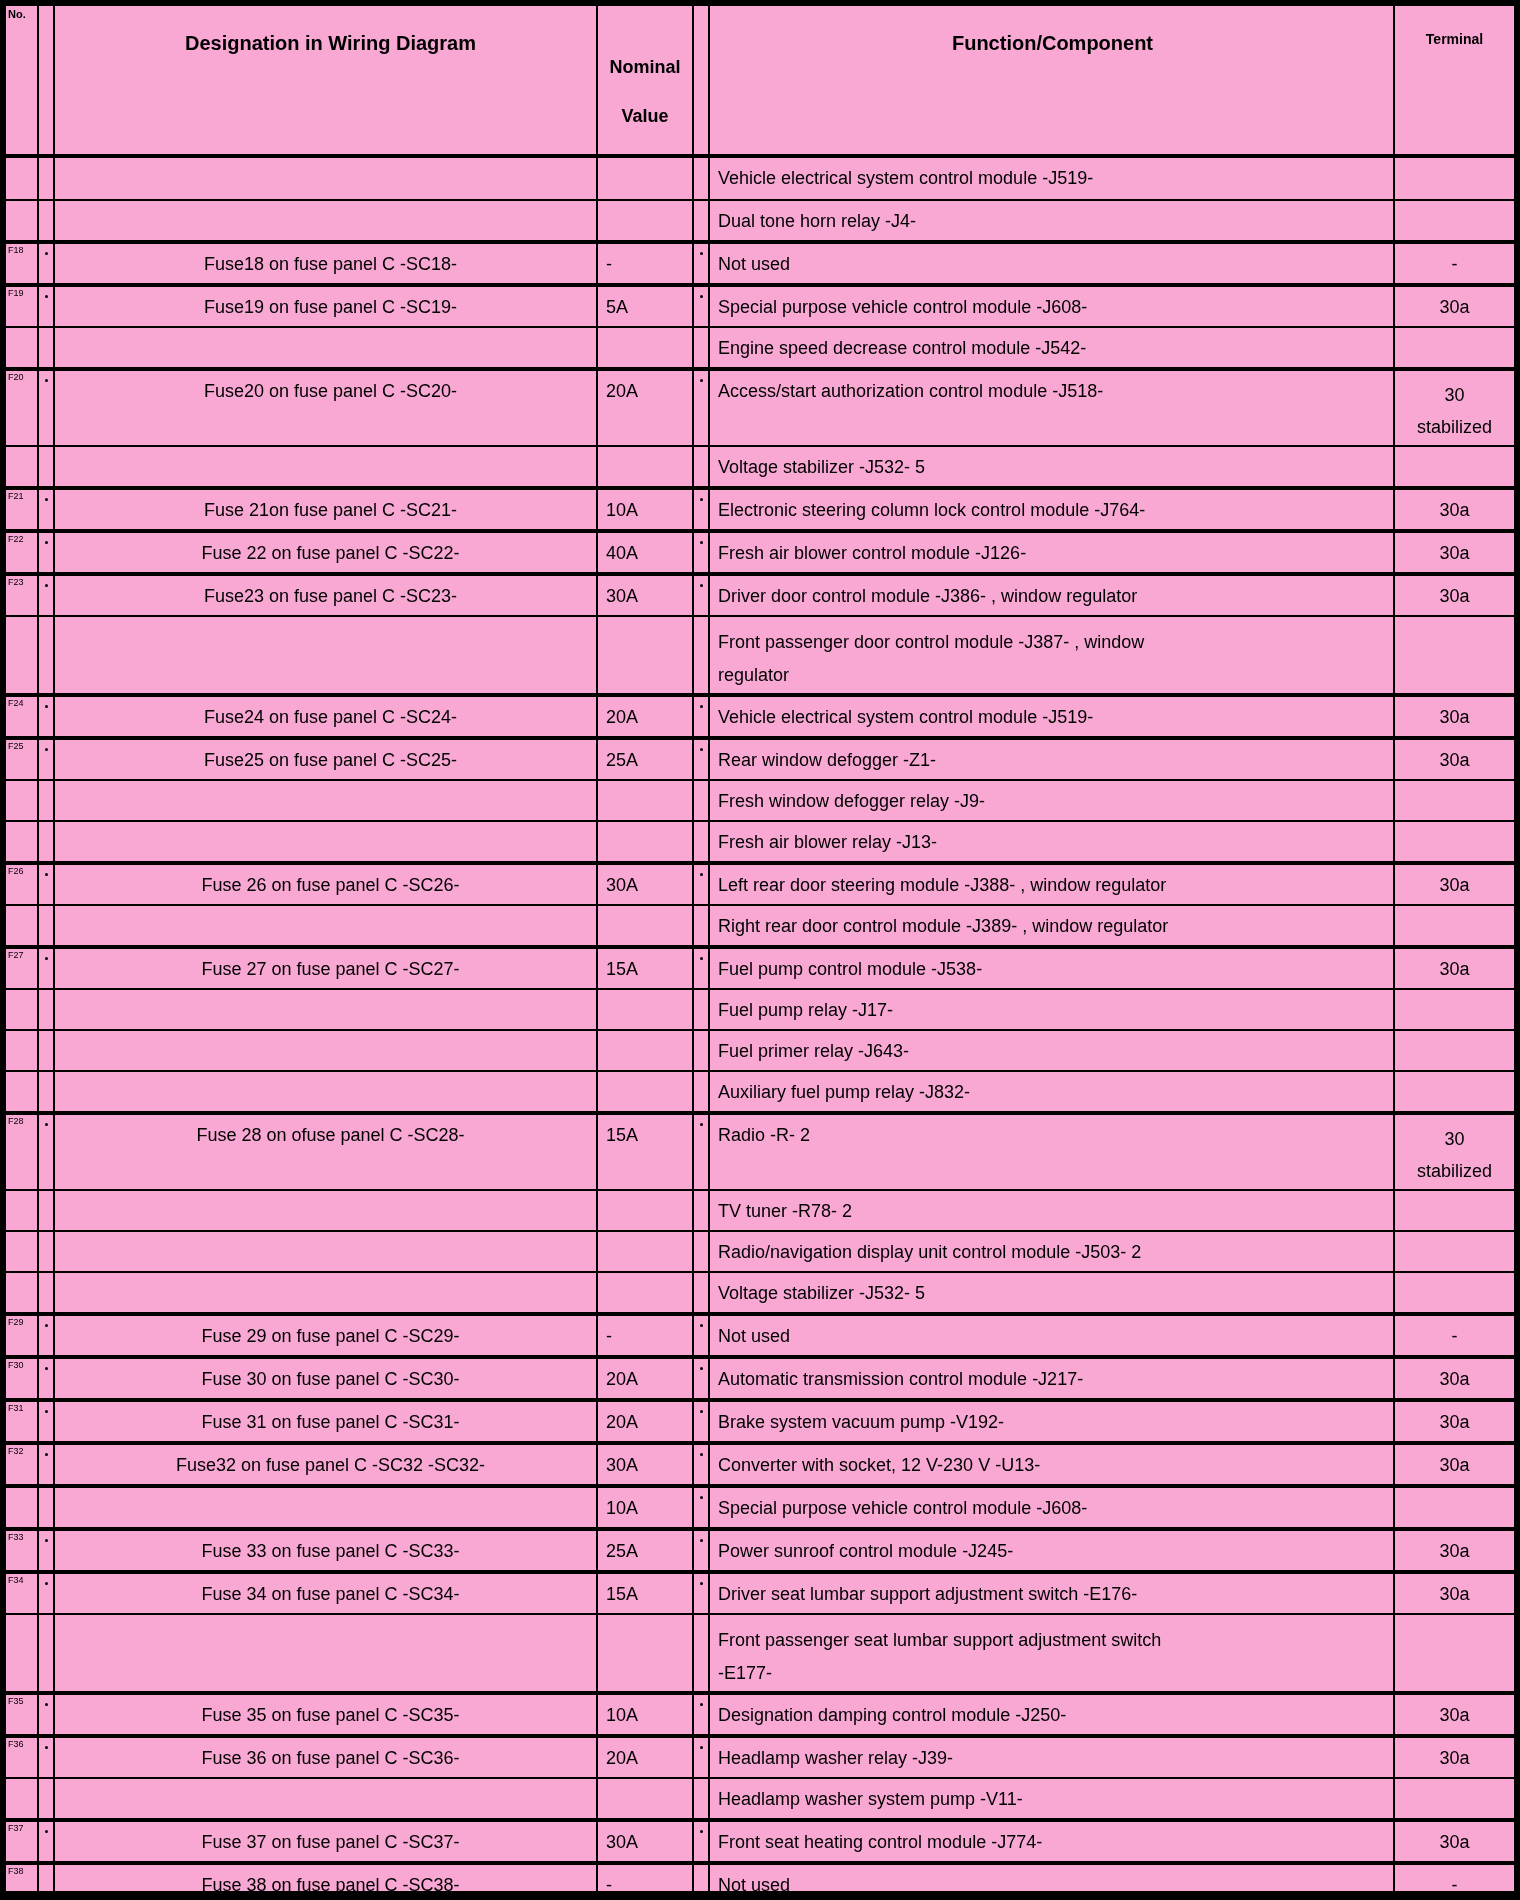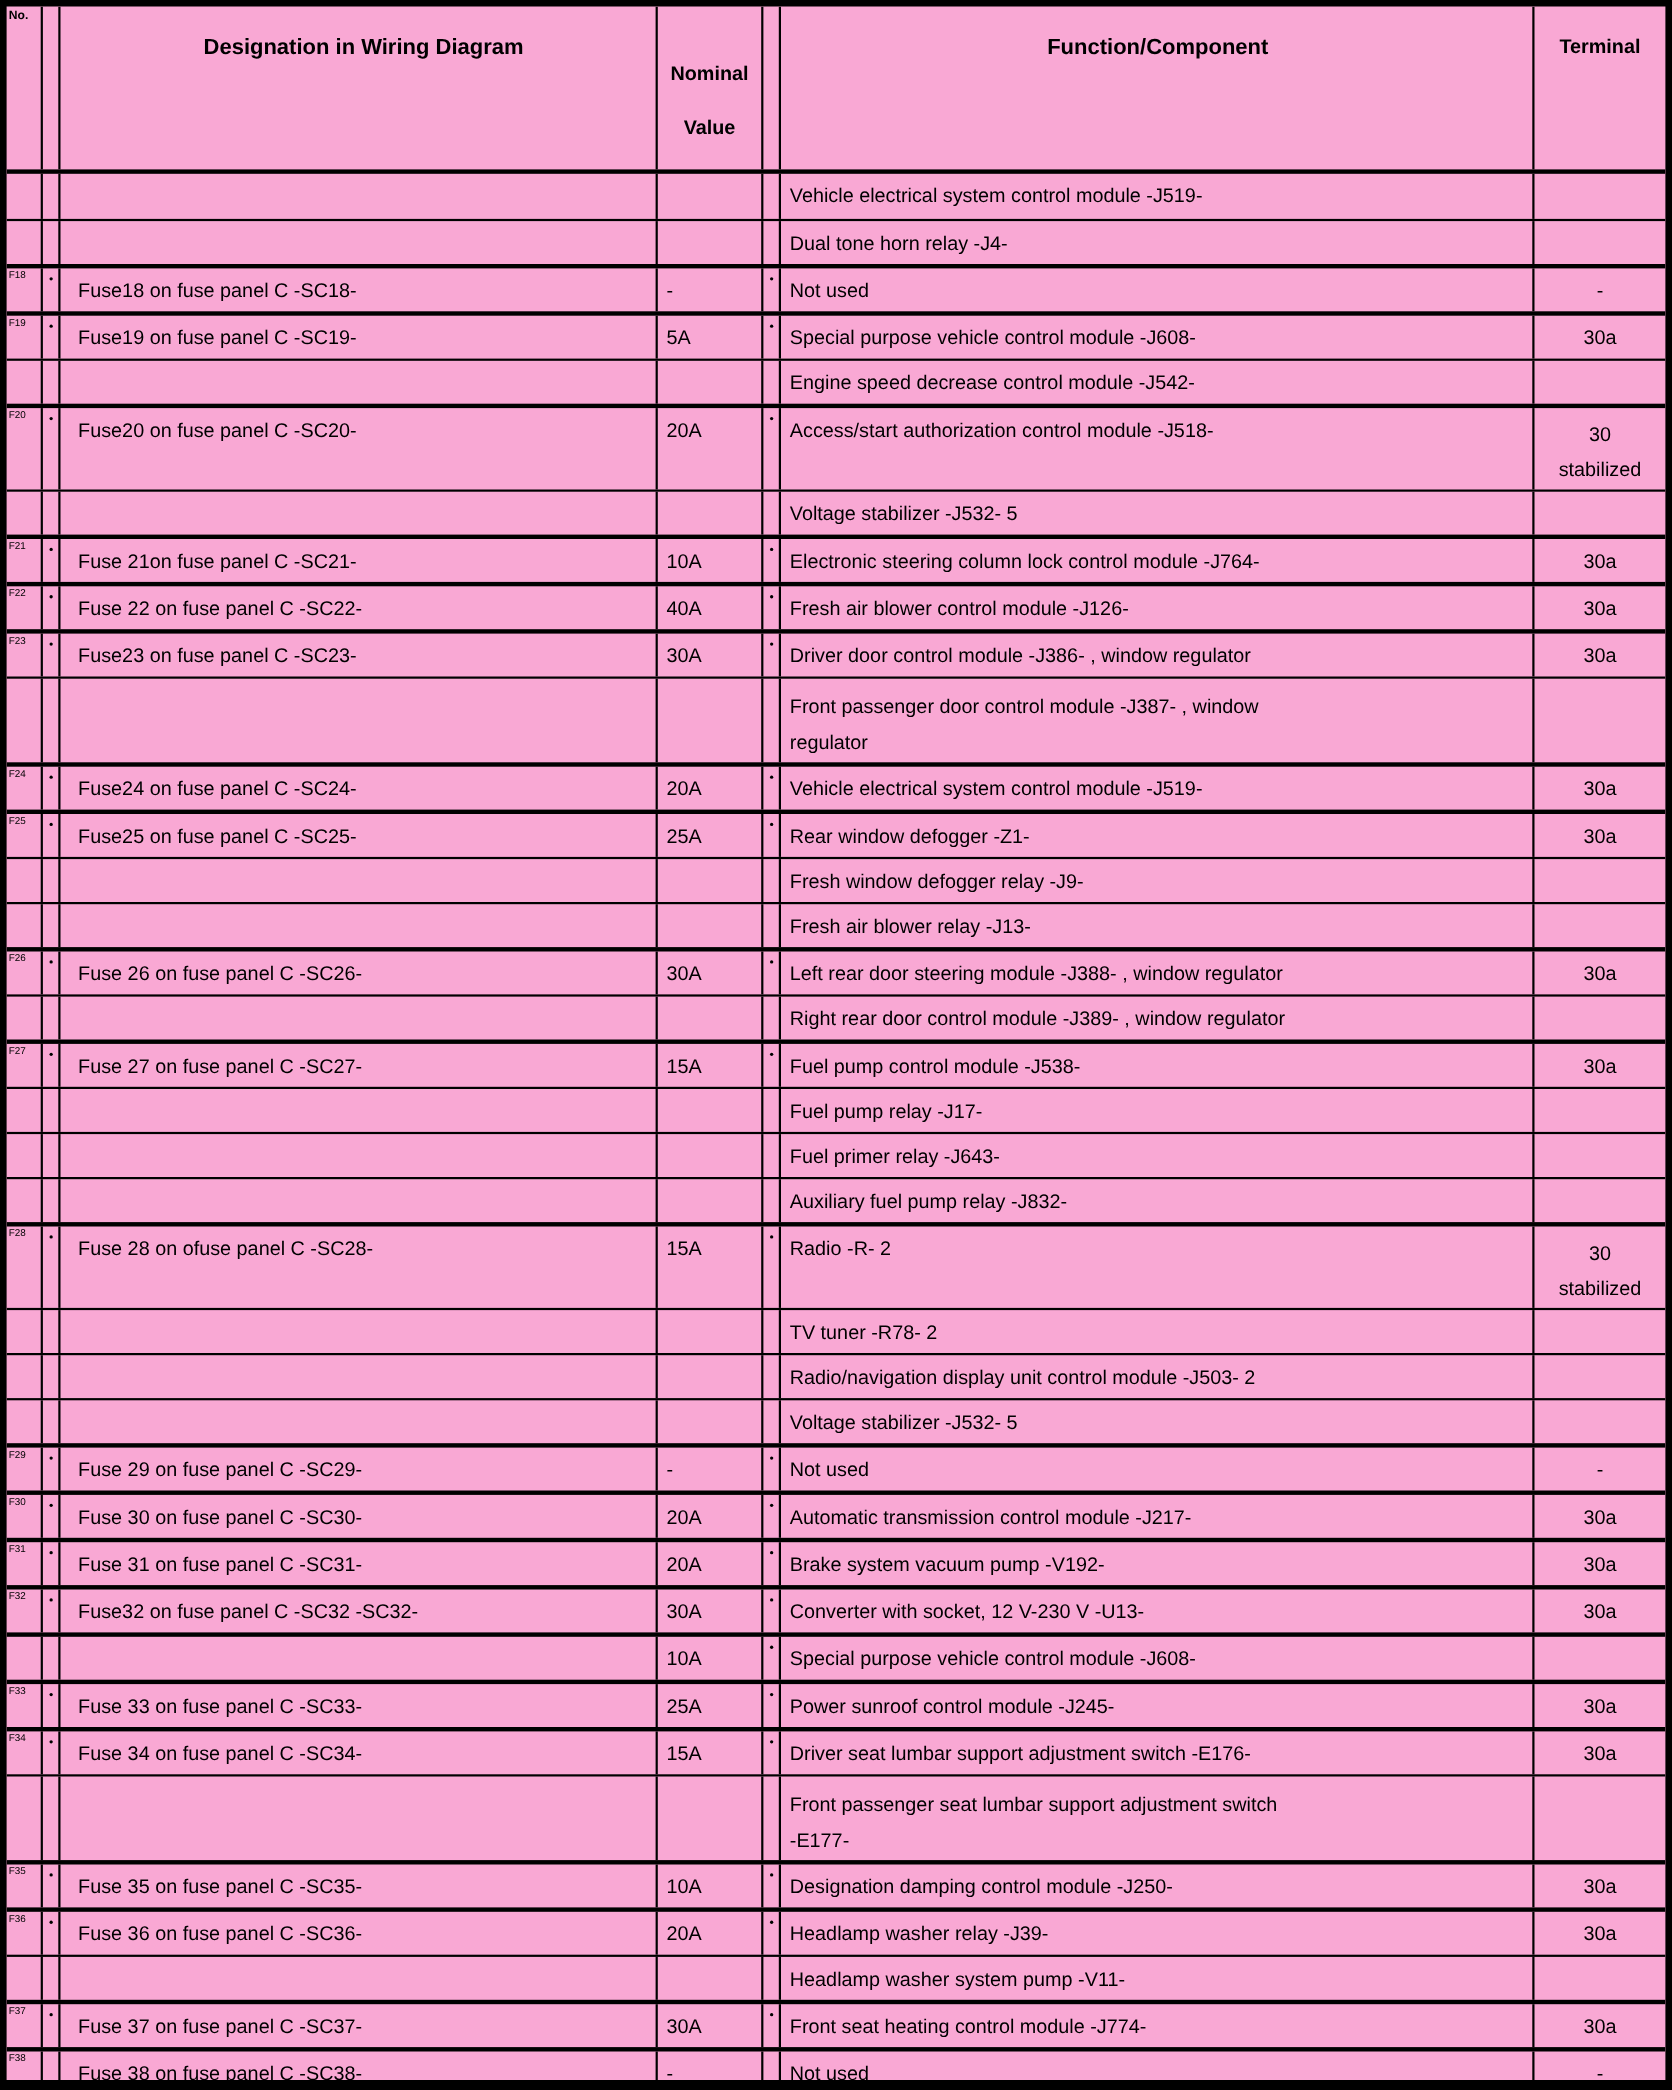--- a/index.html
+++ b/index.html
@@ -17,36 +17,36 @@
   }
   #rows .row:first-child{border-top:0;}
   .row.cont{min-height:41px;}
   .row.group{border-top-width:4px;min-height:43px;}
   .row.tall{min-height:76px;}
   .row.twoline{min-height:66px;}
   .c{border-right:2px solid #000;padding:9px 6px 2px 6px;font-size:18px;line-height:1.25;overflow:hidden;}
   .c:last-child{border-right:0;}
   .c.no{padding:1px 0 0 2px;}
   .c.mk{padding:0;}
-  .c.des{padding-left:16px;}
+  .c.des{padding-left:16px;text-align:center;}
   .c.nom{padding-left:8px;white-space:pre-line;}
   .c.fn{padding-left:8px;white-space:pre-line;}
   .c.term{text-align:center;white-space:pre-line;padding-left:2px;padding-right:2px;}
   .twoline .fn{line-height:1.8;}
   .tall .term{line-height:1.75;}
   .fno{display:block;font-size:9px;line-height:10px;letter-spacing:0;}
   .dot{display:block;width:3px;height:3px;border-radius:50%;background:#000;margin:8px auto 0 auto;}
   
   .row.header{min-height:76px;border-top:0;border-bottom:4px solid #000;font-weight:bold;}
   .header .c{padding-top:25px;}
   .header .hno{font-size:11px;padding:2px 0 0 2px;}
   .header .hdes{text-align:center;font-size:20px;}
   .header .hnom{text-align:center;font-size:18px;line-height:1.35;padding-left:2px;padding-right:2px;}
   .header .hfn{text-align:center;font-size:20px;}
-  .header .hterm{text-align:center;font-size:18px;padding-left:0;padding-right:0;}
+  .header .hterm{text-align:center;font-size:14px;padding-left:0;padding-right:0;}
 </style>
 </head>
 <body>
 
 <div id="sheet">
   <div class="row header">
     <div class="c no hno">No.</div>
     <div class="c mk"></div>
     <div class="c des hdes">Designation in Wiring Diagram</div>
     <div class="c nom hnom">

